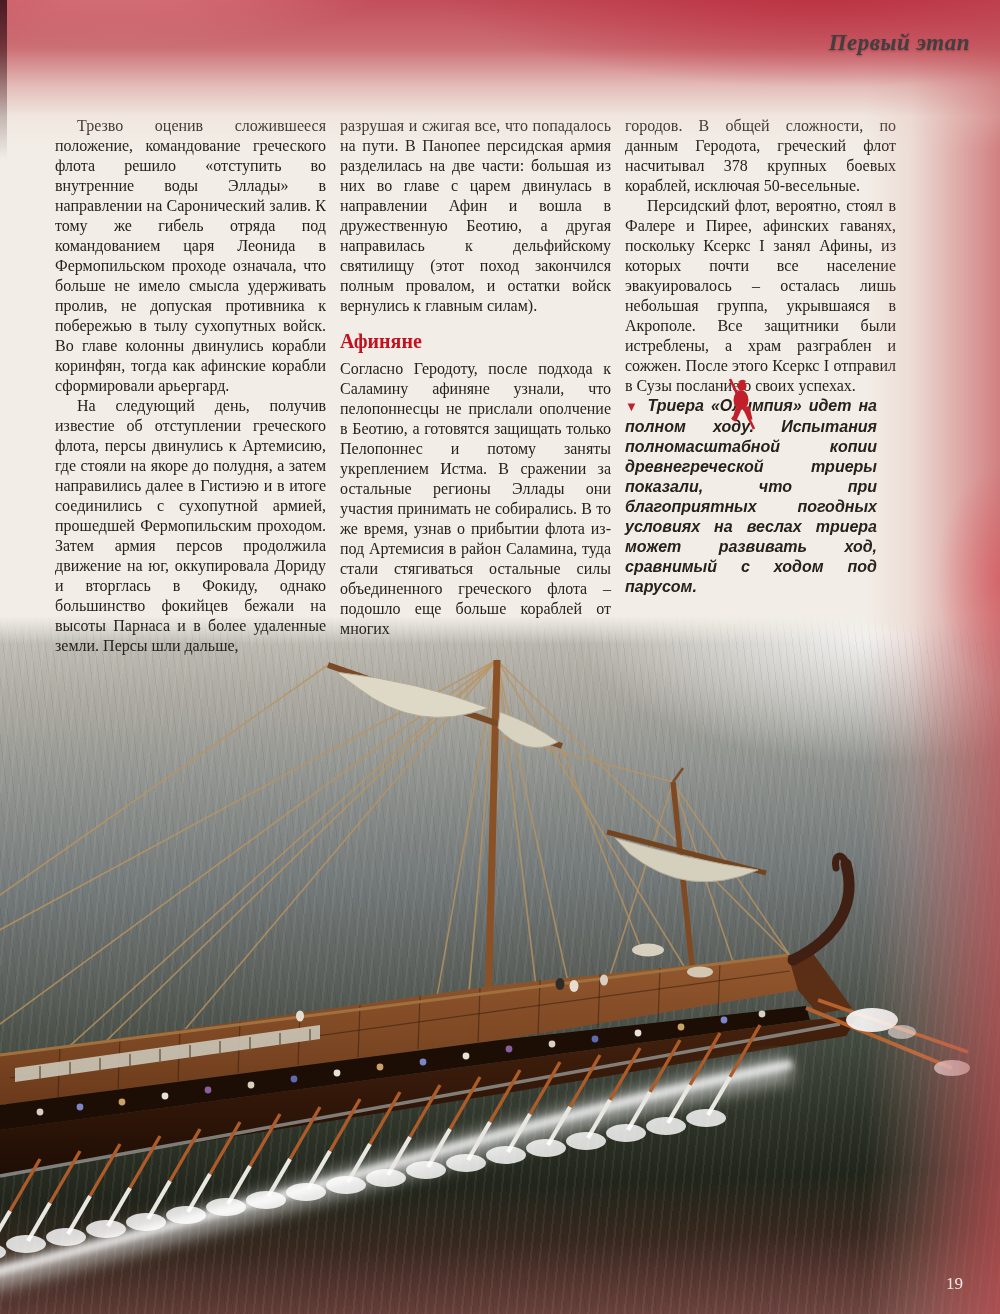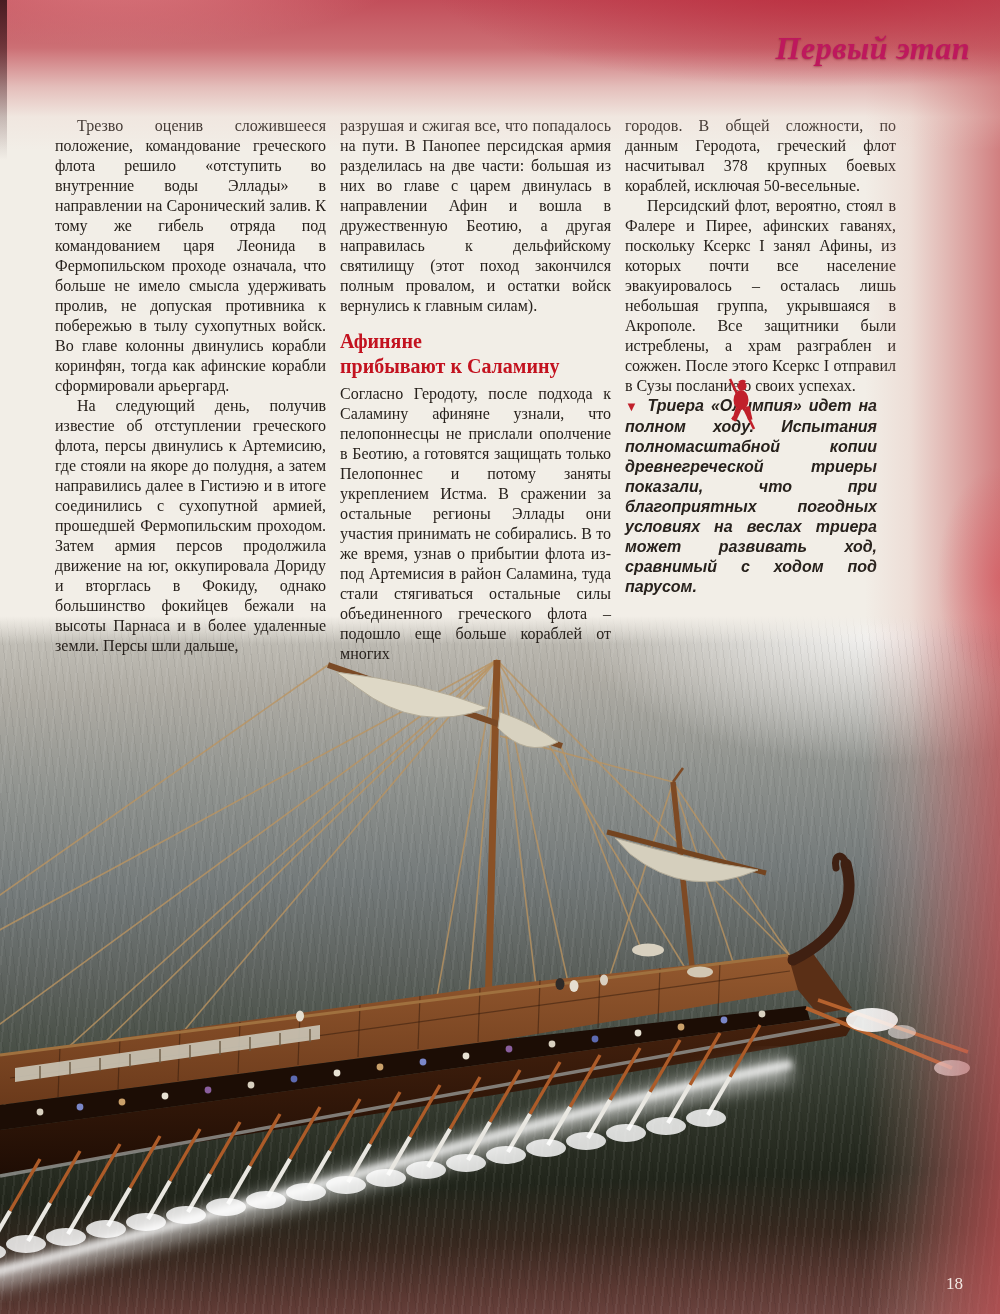--- a/index.html
+++ b/index.html
@@ -25,22 +25,22 @@
                       rgba(214,145,138,0.18) 90px, rgba(214,145,138,0) 135px);
   }
   .edge-dark{
     position:absolute;left:0;top:0;width:7px;height:160px;z-index:6;
     background:linear-gradient(to bottom, rgba(40,10,15,0.8), rgba(40,10,15,0));
   }
   
   .page-header{
     position:absolute;top:30px;right:30px;z-index:6;
     font-family:"Liberation Serif", serif;
-    font-style:italic;font-weight:bold;font-size:32px;letter-spacing:0.5px;
-    color:#be185d;text-shadow:0 1px 2px rgba(120,20,35,0.45);
+    font-style:italic;font-weight:bold;font-size:23px;letter-spacing:0.5px;
+    color:#404040;text-shadow:0 1px 2px rgba(120,20,35,0.45);
   }
   
   .columns{
     position:absolute;left:55px;top:116px;width:842px;z-index:3;
     display:flex;gap:14px;
   }
   .col{width:271px;}
   .col p{
     margin:0;font-size:16px;line-height:20px;color:#27211c;
     text-align:justify;
@@ -98,21 +98,20 @@
 
 <div class="columns">
   <div class="col">
     <p class="indent">Трезво оценив сложившееся положение, командование греческого флота решило «отступить во внутренние воды Эллады» в направлении на Саронический залив. К тому же гибель отряда под командованием царя Леонида в Фермопильском проходе означала, что больше не имело смысла удерживать пролив, не допуская противника к побережью в тылу сухопутных войск. Во главе колонны двинулись корабли коринфян, тогда как афинские корабли сформировали арьергард.</p>
     <p class="indent">На следующий день, получив известие об отступлении греческого флота, персы двинулись к Артемисию, где стояли на якоре до полудня, а затем направились далее в Гистиэю и в итоге соединились с сухопутной армией, прошедшей Фермопильским проходом. Затем армия персов продолжила движение на юг, оккупировала Дориду и вторглась в Фокиду, однако большинство фокийцев бежали на высоты Парнаса и в более удаленные земли. Персы шли дальше,</p>
   </div>
   <div class="col">
     <p>разрушая и сжигая все, что попадалось на пути. В Панопее персидская армия разделилась на две части: большая из них во главе с царем двинулась в направлении Афин и вошла в дружественную Беотию, а другая направилась к дельфийскому святилищу (этот поход закончился полным провалом, и остатки войск вернулись к главным силам).</p>
     <h2 class="section-heading">
       <span>Афиняне</span>
-      <span>прибывают к Саламину</span>
     </h2>
     <p>Согласно Геродоту, после подхода к Саламину афиняне узнали, что пелопоннесцы не прислали ополчение в Беотию, а готовятся защищать только Пелопоннес и потому заняты укреплением Истма. В сражении за остальные регионы Эллады они участия принимать не собирались. В то же время, узнав о прибытии флота из-под Артемисия в район Саламина, туда стали стягиваться остальные силы объединенного греческого флота – подошло еще больше кораблей от многих</p>
   </div>
   <div class="col">
     <p>городов. В общей сложности, по данным Геродота, греческий флот насчитывал 378 крупных боевых кораблей, исключая 50-весельные.</p>
     <p class="indent">Персидский флот, вероятно, стоял в Фалере и Пирее, афинских гаванях, поскольку Ксеркс I занял Афины, из которых почти все население эвакуировалось – осталась лишь небольшая группа, укрывшаяся в Акрополе. Все защитники были истреблены, а храм разграблен и сожжен. После этого Ксеркс I отправил в Сузы послание о своих успехах.</p>
     <p class="caption"><span class="marker">▼</span><span>Триера «Олимпия» идет на полном ходу. Испытания полномасштабной копии древнегреческой триеры показали, что при благоприятных погодных условиях на веслах триера может развивать ход, сравнимый с ходом под парусом.</span></p>
   </div>
 </div>
 
@@ -321,13 +320,13 @@
     <line x1="806" y1="392" x2="952" y2="452" stroke="#b5622e" stroke-width="4"></line>
     <line x1="818" y1="384" x2="968" y2="436" stroke="#b5622e" stroke-width="3.5"></line>
     <ellipse cx="952" cy="452" rx="18" ry="8" fill="rgba(255,255,255,0.7)"></ellipse>
     <ellipse cx="872" cy="404" rx="26" ry="12" fill="rgba(255,255,255,0.88)"></ellipse>
     <ellipse cx="902" cy="416" rx="14" ry="7" fill="rgba(255,255,255,0.55)"></ellipse>
   </svg>
 
   <div class="topfade"></div>
 </div>
 
-<div class="page-number">18</div>
+<div class="page-number">19</div>
 
 </body></html>

